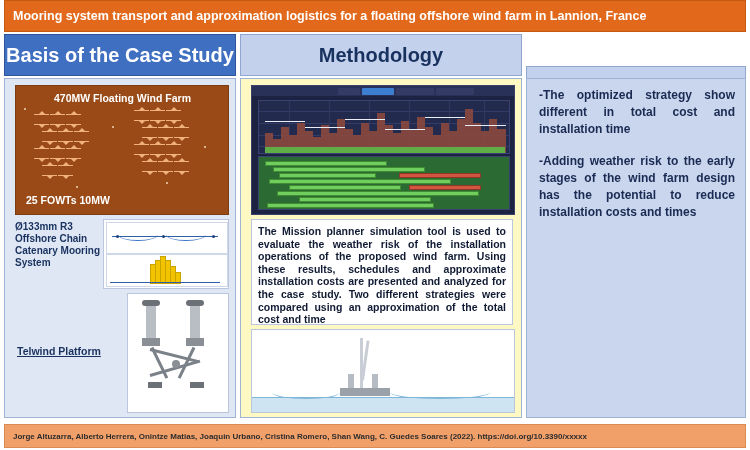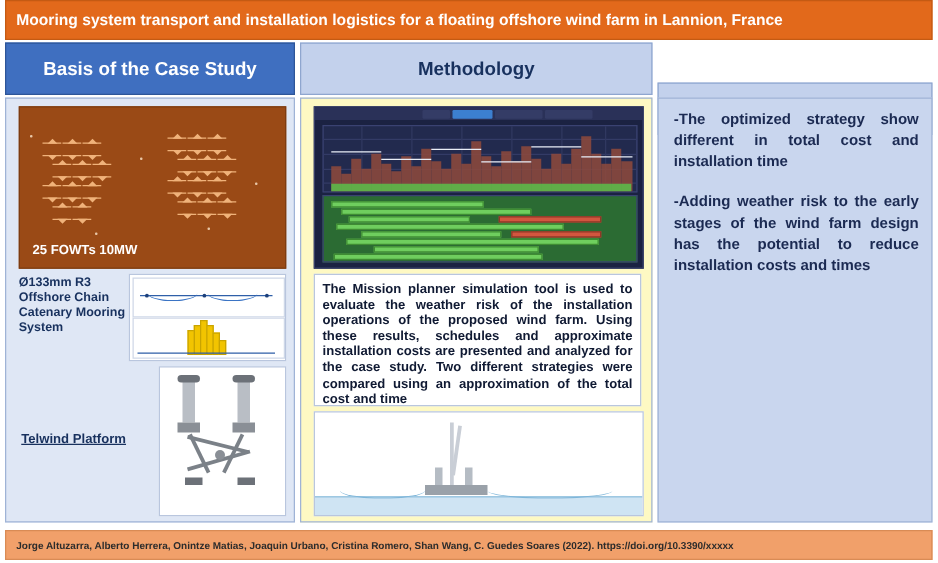--- a/index.html
+++ b/index.html
@@ -35,21 +35,21 @@
     position:absolute;
     height:42px;
     background:#c3d1ec;
     border:1px solid #8fa6cf;
     display:flex;align-items:center;justify-content:center;
     box-sizing:border-box;
   }
   .col-head span{
     color:#18315e;
     font-weight:bold;
-    font-size:15px;
+    font-size:20px;
   }
   #head-basis{left:4px;top:34px;width:232px;background:#3f6fc0;border-color:#2d5598;}
   #head-basis span{color:#ffffff;}
   #head-method{left:240px;top:34px;width:282px;}
   #head-find{left:526px;top:34px;width:220px;margin-top:32px;}
 
   
   .col-body{
     position:absolute;
     background:#eff3fb;
@@ -177,36 +177,37 @@
   .footer span{
     color:#2c2c2c;font-weight:bold;font-size:8px;
   }
 </style>
 </head>
 <body>
 
 <div class="poster">
 
   <div class="title-bar">
-    <div class="title-text">Mooring system transport and installation logistics for a floating offshore wind farm in Lannion, France</div>
+    <div class="title-text">Mooring system transport and approximation logistics for a floating offshore wind farm in Lannion, France</div>
   </div>
 
   <div class="col-head" id="head-basis">
     <span>Basis of the Case Study</span>
   </div>
   <div class="col-head" id="head-method">
     <span>Methodology</span>
   </div>
   <div class="col-head" id="head-find">
     <span>Findings</span>
   </div>
 
   <div class="col-body" id="body-basis">
 
     <div class="wind-farm">
+      <div class="wf-label" id="wf-label-top">470MW Floating Wind Farm</div>
       <div class="wf-label" id="wf-label-bottom">25 FOWTs 10MW</div>
 
       <div class="hex-cluster" style="left:18px;top:28px;">
         <div class="hex" style="left:0px;top:0px;"></div>
         <div class="hex" style="left:16px;top:0px;"></div>
         <div class="hex" style="left:32px;top:0px;"></div>
         <div class="hex" style="left:8px;top:17px;"></div>
         <div class="hex" style="left:24px;top:17px;"></div>
         <div class="hex" style="left:40px;top:17px;"></div>
         <div class="hex" style="left:0px;top:34px;"></div>

